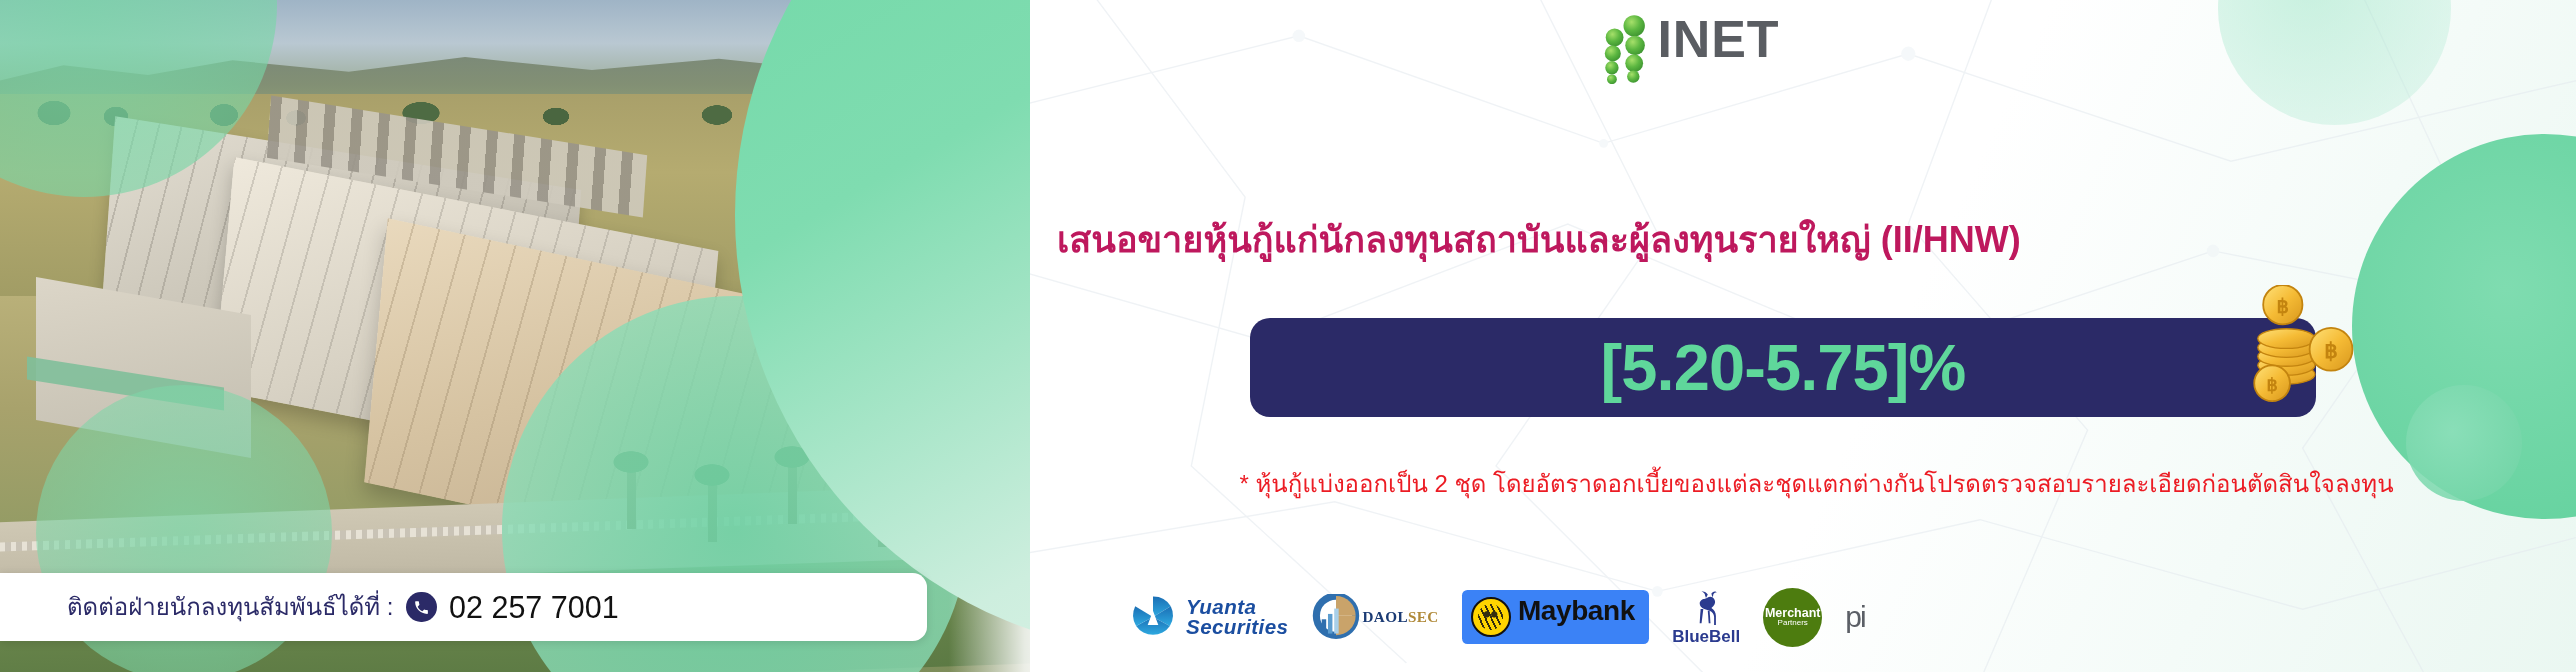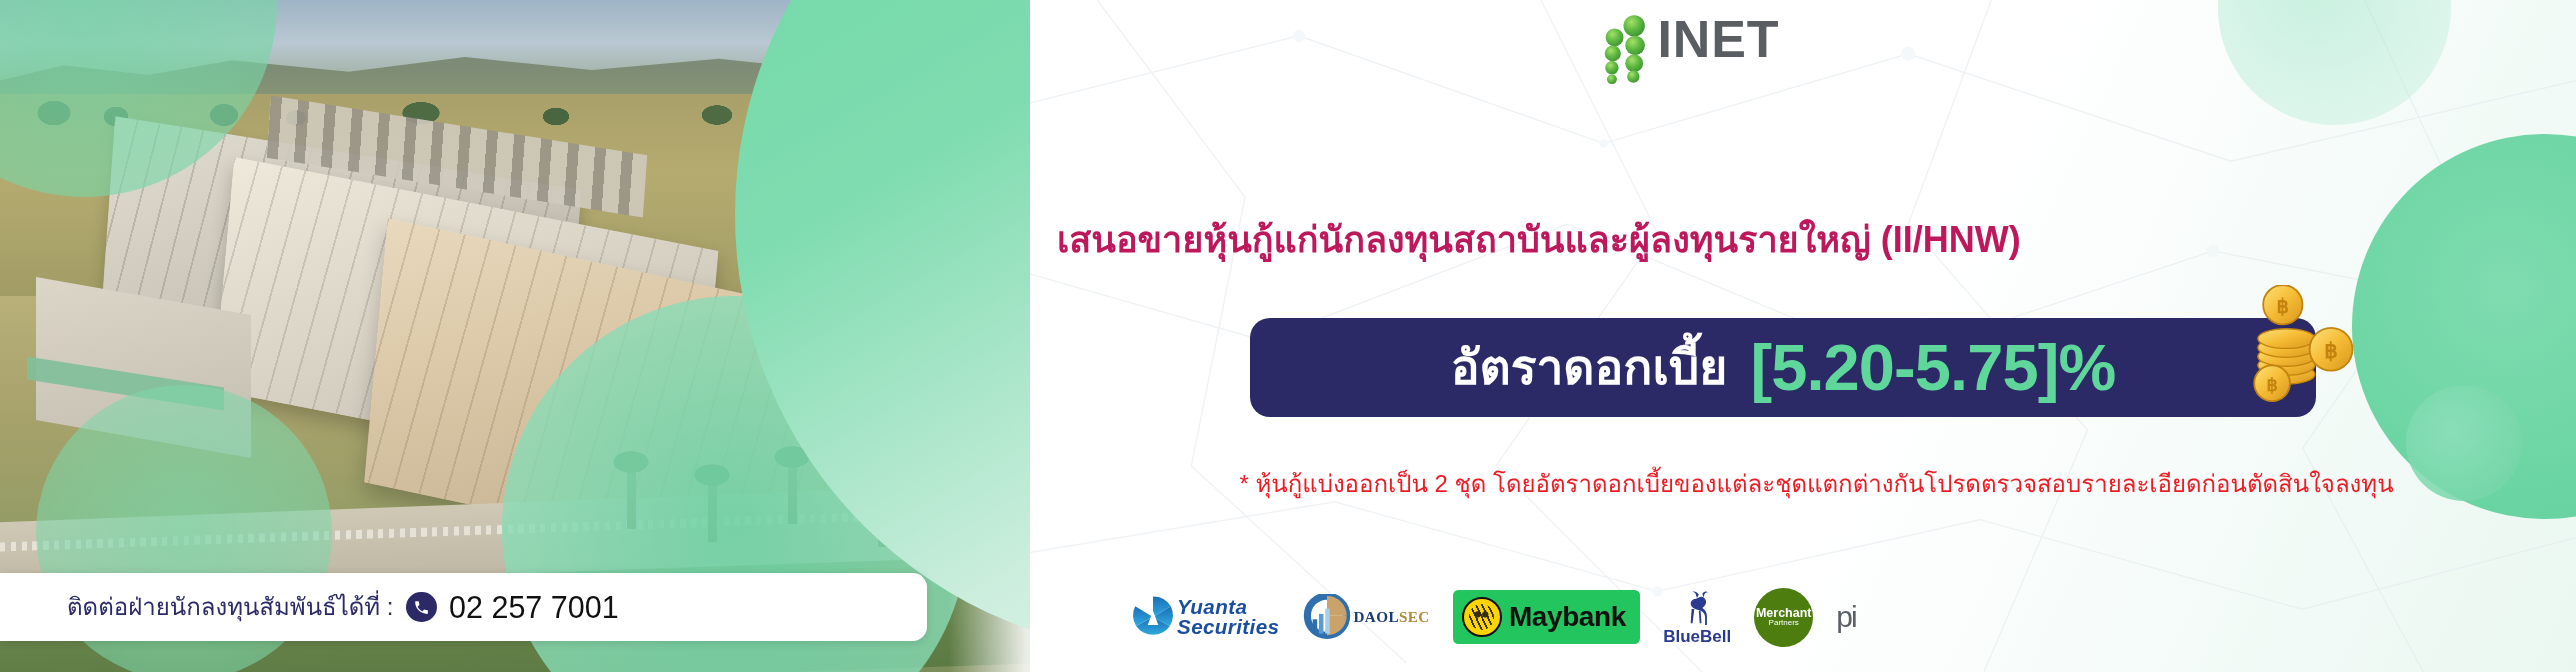--- a/index.html
+++ b/index.html
@@ -307,42 +307,42 @@
     background: linear-gradient(100deg, #74dcae 0%, #93e6c0 55%, #a9ecd0 100%);
     color: #2b2a67;
     border-radius: 30.5px;
     padding: 11.6px 30.5px;
     font-size: 23px;
     line-height: 1;
     white-space: nowrap;
   }
   .partner { flex: none; display: flex; align-items: center; }
 
-  .yuanta { display: flex; align-items: center; }
+  .yuanta { display: flex; align-items: center; gap: 9px; }
   .yuanta-mark { width: 48px; height: 48px; }
   .yuanta-txt {
     font-family: "Liberation Sans", sans-serif;
     font-style: italic; font-weight: bold;
     color: #1b4ea0; font-size: 20.6px; line-height: .95;
     letter-spacing: 0.4px;
   }
 
   .daol { display: flex; flex-direction: row; align-items: center; gap: 1px; }
   .daol-mark { width: 50px; height: 47px; }
   .daol-txt {
     font-family: "Liberation Serif", serif;
     font-size: 15.2px; letter-spacing: 0.4px; color: #1b3b74; font-weight: bold;
   }
   .daol-txt .sec { color: #b08a3a; }
 
   .maybank {
-    background: #22c55e;
+    background: #3b82f6;
     border-radius: 5.4px;
     padding: 7.2px 14.3px 7.2px 9px;
-    display: flex; align-items: center; gap: 7.2px;
+    display: flex; align-items: flex-start; gap: 7.2px;
   }
   .maybank-tiger {
     width: 36px; height: 36px; border-radius: 50%;
     border: 2.7px solid #111; background: #ffd400;
     position: relative;
   }
   .maybank-tiger::after {
     content: "";
     position: absolute; left: 5.4px; top: 5.4px; right: 5.4px; bottom: 5.4px;
     border-radius: 50%;
@@ -502,21 +502,20 @@
           <circle cx="19" cy="73" r="5.5"></circle>
         </g>
       </svg>
       <span class="logo-text">INET</span>
     </div>
 
 
     <div class="subhead">เสนอขายหุ้นกู้แก่นักลงทุนสถาบันและผู้ลงทุนรายใหญ่ (II/HNW)</div>
 
     <div class="rate-box">
-      <span class="rate-label">อัตราดอกเบี้ย</span>
       <span class="rate-value">[5.20-5.75]%</span>
     </div>
 
     <svg class="coins" viewBox="0 0 150 140">
       <defs>
         <linearGradient id="cg" x1="0" y1="0" x2="1" y2="1">
           <stop offset="0%" stop-color="#ffe27a"></stop>
           <stop offset="50%" stop-color="#f5bb35"></stop>
           <stop offset="100%" stop-color="#d8971d"></stop>
         </linearGradient>

